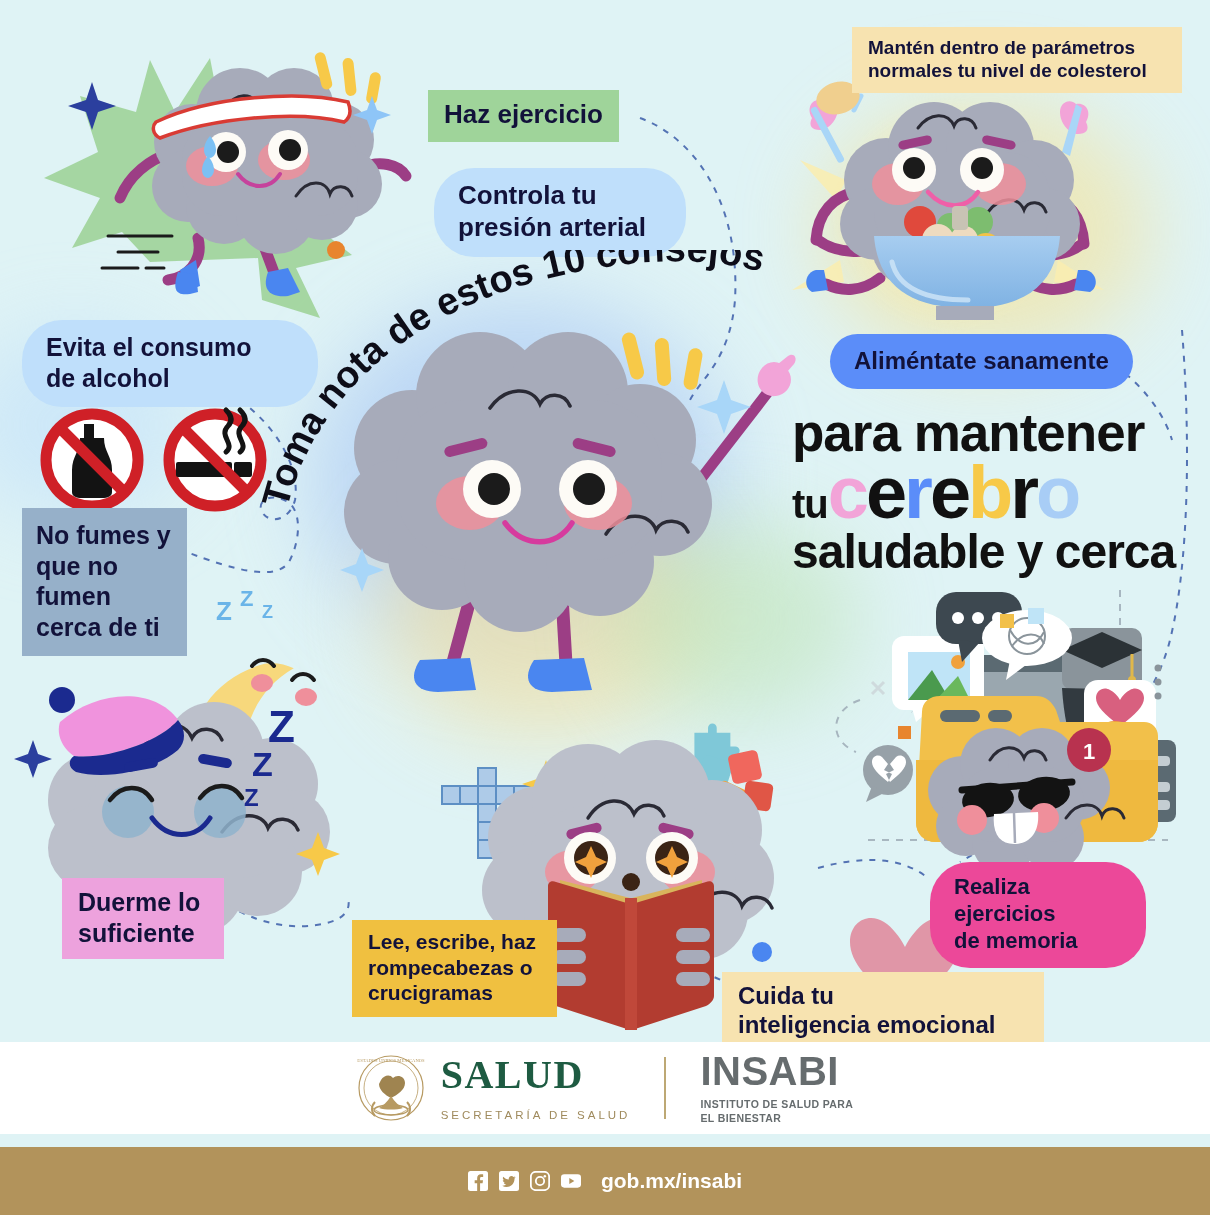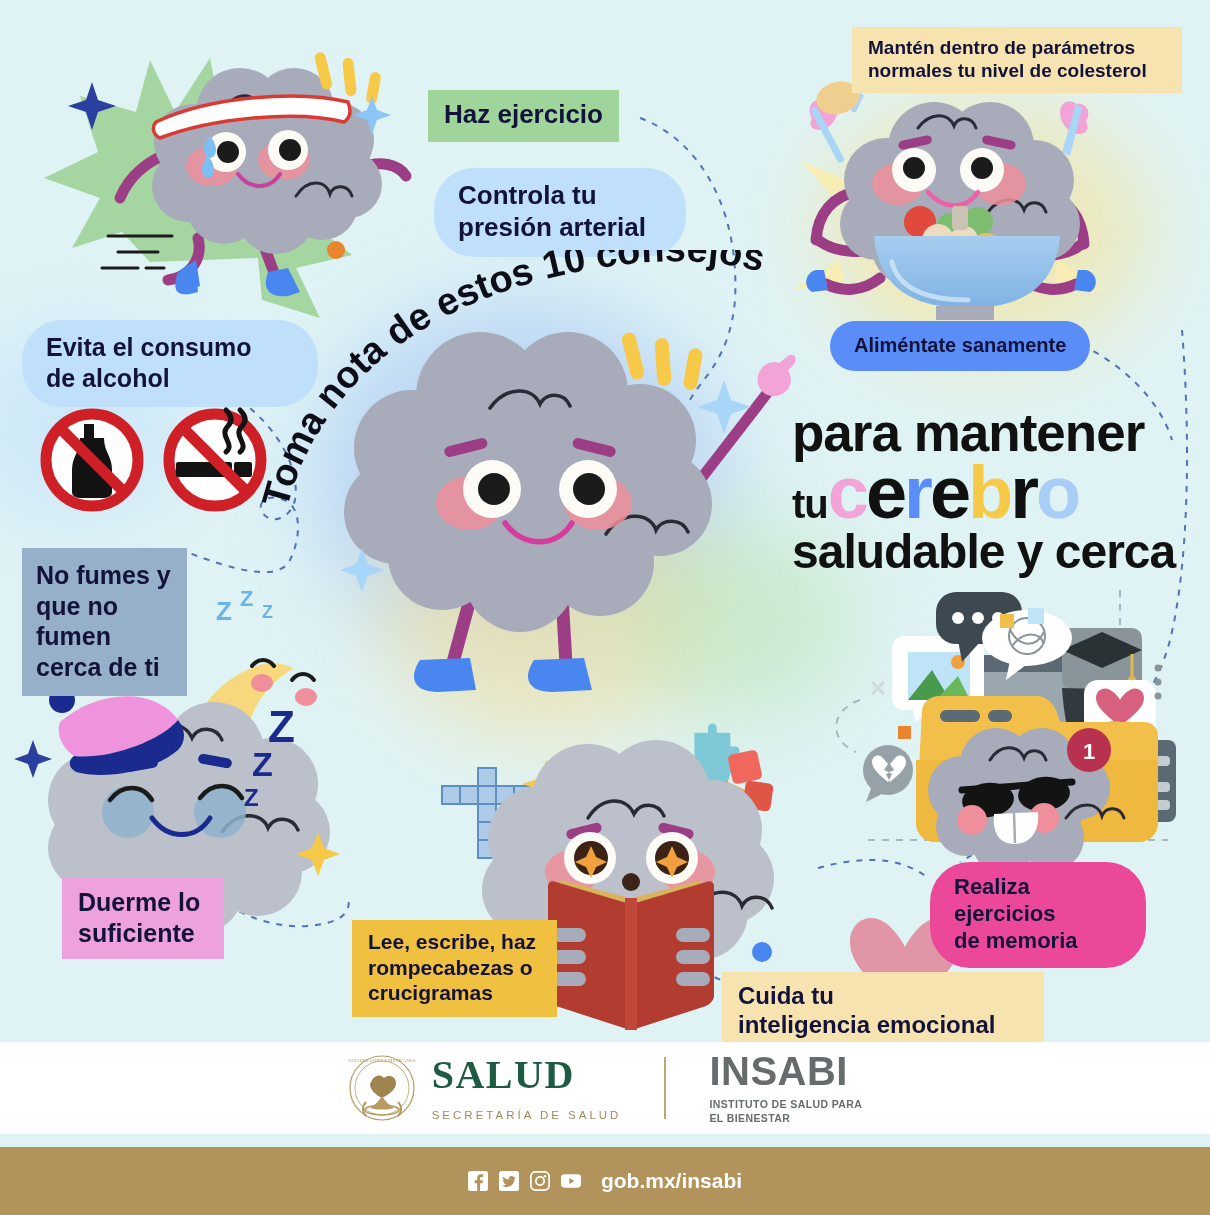--- a/index.html
+++ b/index.html
@@ -40,23 +40,23 @@
     line-height: 1.22;
     z-index: 40;
     white-space: pre-line;
   }
   .lab-rect { padding: 9px 16px 11px 16px; }
   .lab-pill { border-radius: 40px; padding: 12px 24px 14px 24px; }
 
   #lab-ejercicio   { left: 428px; top: 90px;  background:#9fd49a; font-size: 26px; }
   #lab-presion     { left: 434px; top: 168px; background:#bfdffb; font-size: 26px; width: 252px; }
   #lab-colesterol  { left: 852px; top: 27px;  background:#f7e3b0; font-size: 19px; width: 330px; text-align: left; }
-  #lab-alimenta    { left: 830px; top: 321px; background:#5b8df9; font-size: 20px; }
+  #lab-alimenta    { left: 830px; top: 334px; background:#5b8df9; font-size: 24px; }
   #lab-alcohol     { left: 22px;  top: 320px; background:#bfdffb; font-size: 25px; width: 296px; }
-  #lab-fumes       { left: 22px;  top: 548px; background:#96b0c9; font-size: 25px; width: 165px; padding: 12px 14px 14px 14px; }
+  #lab-fumes       { left: 22px;  top: 508px; background:#96b0c9; font-size: 25px; width: 165px; padding: 12px 14px 14px 14px; }
   #lab-duerme      { left: 62px;  top: 878px; background:#eda2dd; font-size: 25px; width: 162px; }
   #lab-lee         { left: 352px; top: 920px; background:#f0c040; font-size: 21px; width: 205px; }
   #lab-cuida       { left: 722px; top: 972px; background:#f7e3b0; font-size: 24px; width: 322px; }
   #lab-memoria     { left: 930px; top: 862px; background:#bfdffb; font-size: 22px; width: 216px; }
 
   
   #headline {
     position: absolute;
     left: 752px; top: 408px;
     z-index: 45;
@@ -82,21 +82,21 @@
     font-size: 38px;
     fill: #0d0d18;
   }
 
   
   #footer {
     position: absolute; left: 0; top: 1042px;
     width: 1210px; height: 92px;
     background: #ffffff;
     display: flex; align-items: center; justify-content: center;
-    gap: 15px;
+    gap: 6px;
   }
   .logo-group { display: flex; align-items: center; gap: 16px; }
   .salud-text { display: flex; flex-direction: column; justify-content: center; }
   .salud-main {
     font-family: "Liberation Serif", serif;
     font-size: 40px; font-weight: bold; color: #1e5b42; letter-spacing: 1.5px; line-height: 1;
   }
   .salud-sub {
     font-size: 11.5px; color: #9f8a5c; letter-spacing: 3px; margin-top: 14px;
   }

